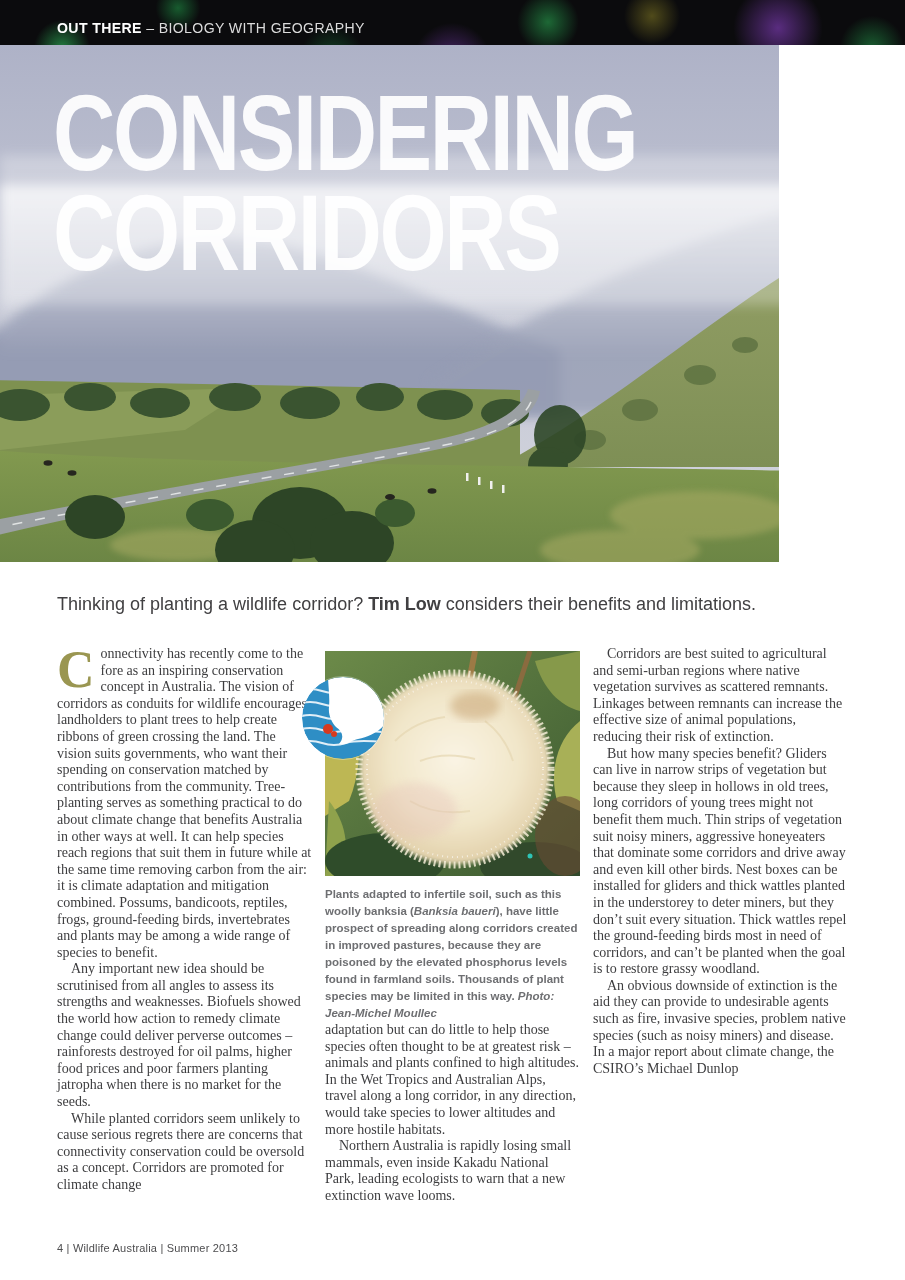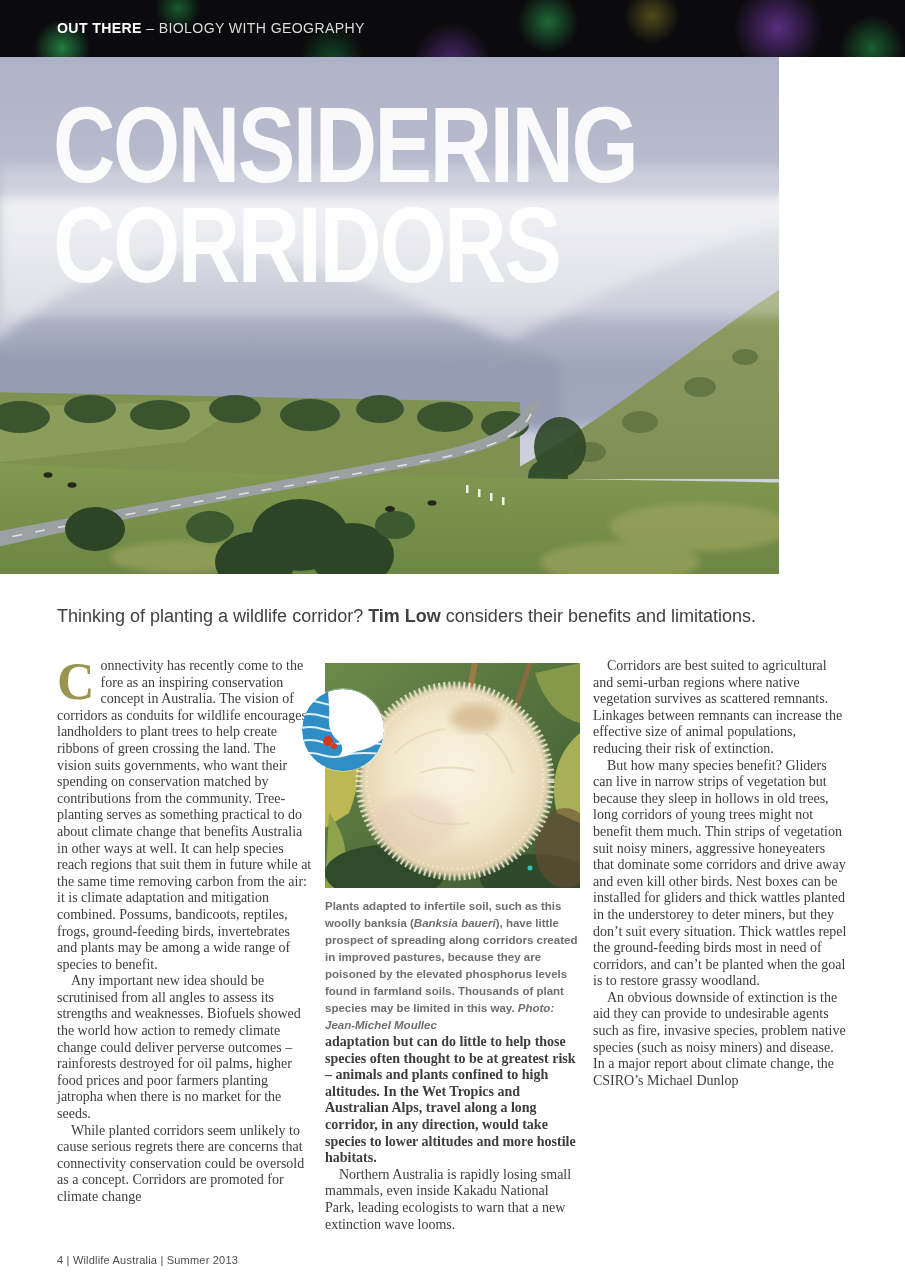--- a/index.html
+++ b/index.html
@@ -4,21 +4,21 @@
 <style>
   * { margin:0; padding:0; box-sizing:border-box; }
   html,body { background:#e8e8e8; }
   .page {
     position:relative; width:905px; height:1280px; margin:0 auto;
     background:#ffffff; overflow:hidden;
     font-family:"Liberation Sans", sans-serif;
   }
   
   .kicker-band {
-    position:relative; height:57px;
+    position:relative; height:45px;
     background:
       radial-gradient(circle 40px at 62px 48px,  rgba(38,138,70,.9),  rgba(38,138,70,0) 70%),
       radial-gradient(circle 32px at 178px 8px,  rgba(28,118,58,.75), rgba(28,118,58,0) 70%),
       radial-gradient(circle 46px at 332px 58px, rgba(24,108,54,.6),  rgba(24,108,54,0) 70%),
       radial-gradient(circle 44px at 548px 22px, rgba(34,128,64,.8),  rgba(34,128,64,0) 70%),
       radial-gradient(circle 56px at 452px 62px, rgba(88,44,128,.85), rgba(88,44,128,0) 70%),
       radial-gradient(circle 62px at 778px 28px, rgba(98,48,140,.9),  rgba(98,48,140,0) 72%),
       radial-gradient(circle 40px at 652px 16px, rgba(148,138,40,.5), rgba(148,138,40,0) 70%),
       radial-gradient(circle 46px at 872px 48px, rgba(30,120,60,.75), rgba(30,120,60,0) 70%),
       #0b0b0d;
@@ -61,24 +61,24 @@
   figure.banksia { position:relative; width:255px; height:225px; margin:5px 0 0 0; }
   figure.banksia .photo { width:255px; height:225px; overflow:hidden; }
   .badge {
     position:absolute; left:-23px; top:26px; width:82px; height:82px; border-radius:50%;
     overflow:hidden; box-shadow:0 0 0 1px rgba(255,255,255,.35);
   }
   figcaption.caption {
     margin-top:10px; font-size:11.5px; line-height:17px; font-weight:700; color:#6e6f72;
   }
   figcaption.caption .it { font-style:italic; }
-  .col2-body { margin-top:30px;font-weight:bold; }
+  .col2-body { margin-top:30px; }
   
   .footer {
-    position:absolute; left:57px; bottom:14px;
+    position:absolute; left:57px; bottom:26px;
     font-size:11px; color:#4d4d4f; letter-spacing:.2px;
   }
 </style>
 </head>
 <body>
 
 <div class="page">
 
   <header class="kicker-band">
     <p class="kicker"><b>OUT THERE</b><span class="rest"> – BIOLOGY WITH GEOGRAPHY</span></p>

